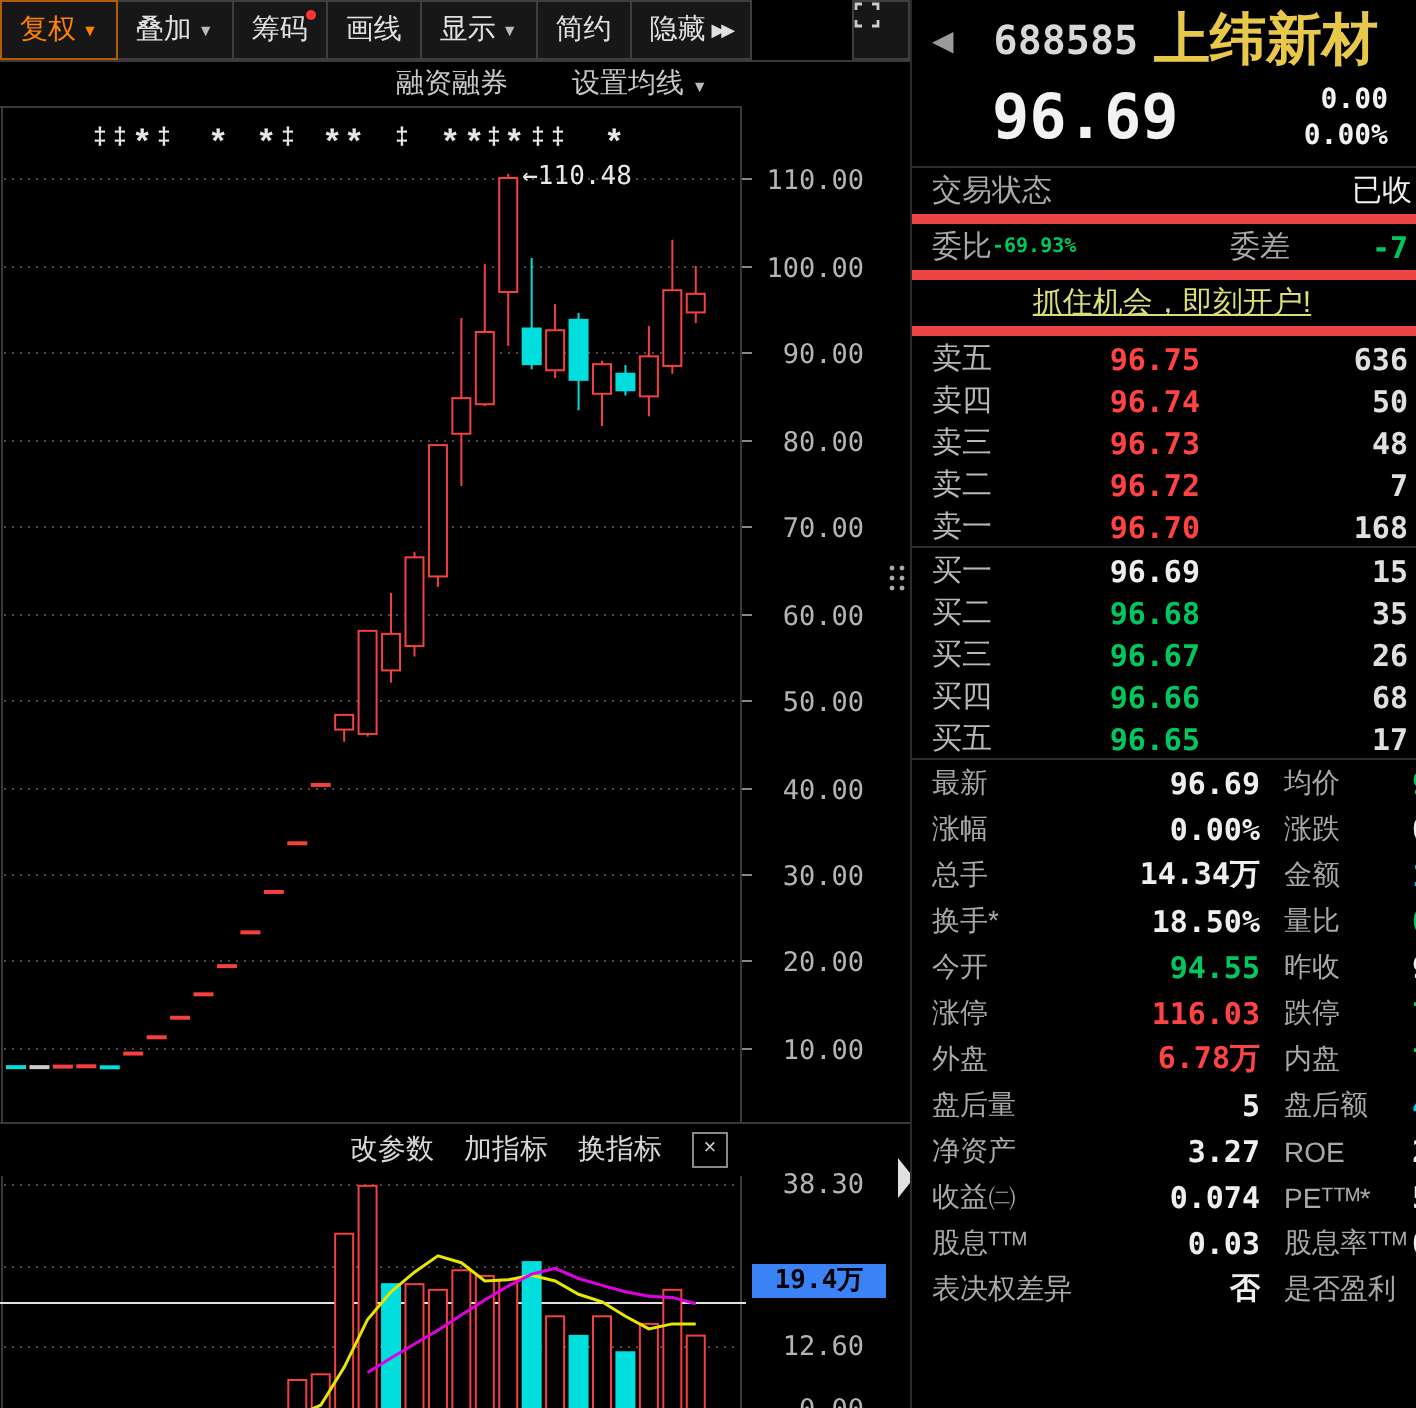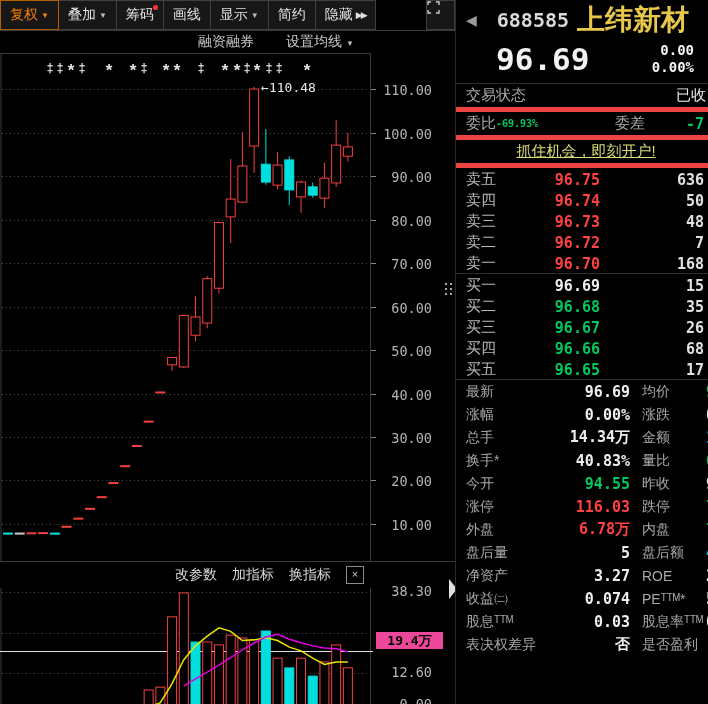--- a/index.html
+++ b/index.html
@@ -21,21 +21,21 @@
   #subbar{position:absolute;left:0;top:30px;width:455px;height:23px;font-size:14px;color:#c8c8c8;}
   #margin-label{position:absolute;left:198px;top:3px;cursor:pointer;}
   #ma-settings{position:absolute;left:286px;top:3px;cursor:pointer;}
   
   #indbar{position:absolute;left:0;top:564px;width:370px;height:22px;display:flex;
           justify-content:flex-end;align-items:center;gap:15px;padding-right:6px;box-sizing:border-box;}
   .indlink{font-size:14px;color:#d8d8d8;cursor:pointer;white-space:nowrap;}
   #ind-close{width:16px;height:16px;border:1px solid #8a8a8a;color:#ccc;font-size:11px;line-height:15px;
              text-align:center;cursor:pointer;flex:none;}
   
-  #vol-tag{position:absolute;left:376px;top:632px;width:67px;height:17px;background:#ec4899;color:#000;
+  #vol-tag{position:absolute;left:376px;top:632px;width:67px;height:17px;background:#3b82f6;color:#000;
            font-family:"DejaVu Sans Mono",monospace;font-weight:bold;font-size:13px;line-height:17px;
            text-align:center;z-index:3;}
   
   #pane-splitter{position:absolute;left:0;top:560px;width:455px;height:3px;cursor:row-resize;}
   #drag-handle{position:absolute;left:444px;top:282px;width:11px;height:15px;cursor:pointer;
                background:
                  radial-gradient(circle at 2px 2px,#aaa 1px,transparent 1.4px),
                  radial-gradient(circle at 7px 2px,#aaa 1px,transparent 1.4px),
                  radial-gradient(circle at 2px 7px,#aaa 1px,transparent 1.4px),
                  radial-gradient(circle at 7px 7px,#aaa 1px,transparent 1.4px),
@@ -370,21 +370,21 @@
         <span class="sv2 num c-white">0.</span>
       </div>
       <div class="srow">
         <span class="sl">总手</span>
         <span class="sv1 num c-white">14.34万</span>
         <span class="sl2">金额</span>
         <span class="sv2 num c-cyan">13.80</span>
       </div>
       <div class="srow">
         <span class="sl">换手*</span>
-        <span class="sv1 num c-white">40.83%</span>
+        <span class="sv1 num c-white">18.50%</span>
         <span class="sl2">量比</span>
         <span class="sv2 num c-green">0.</span>
       </div>
       <div class="srow">
         <span class="sl">今开</span>
         <span class="sv1 num c-green">94.55</span>
         <span class="sl2">昨收</span>
         <span class="sv2 num c-white">96.</span>
       </div>
       <div class="srow">

